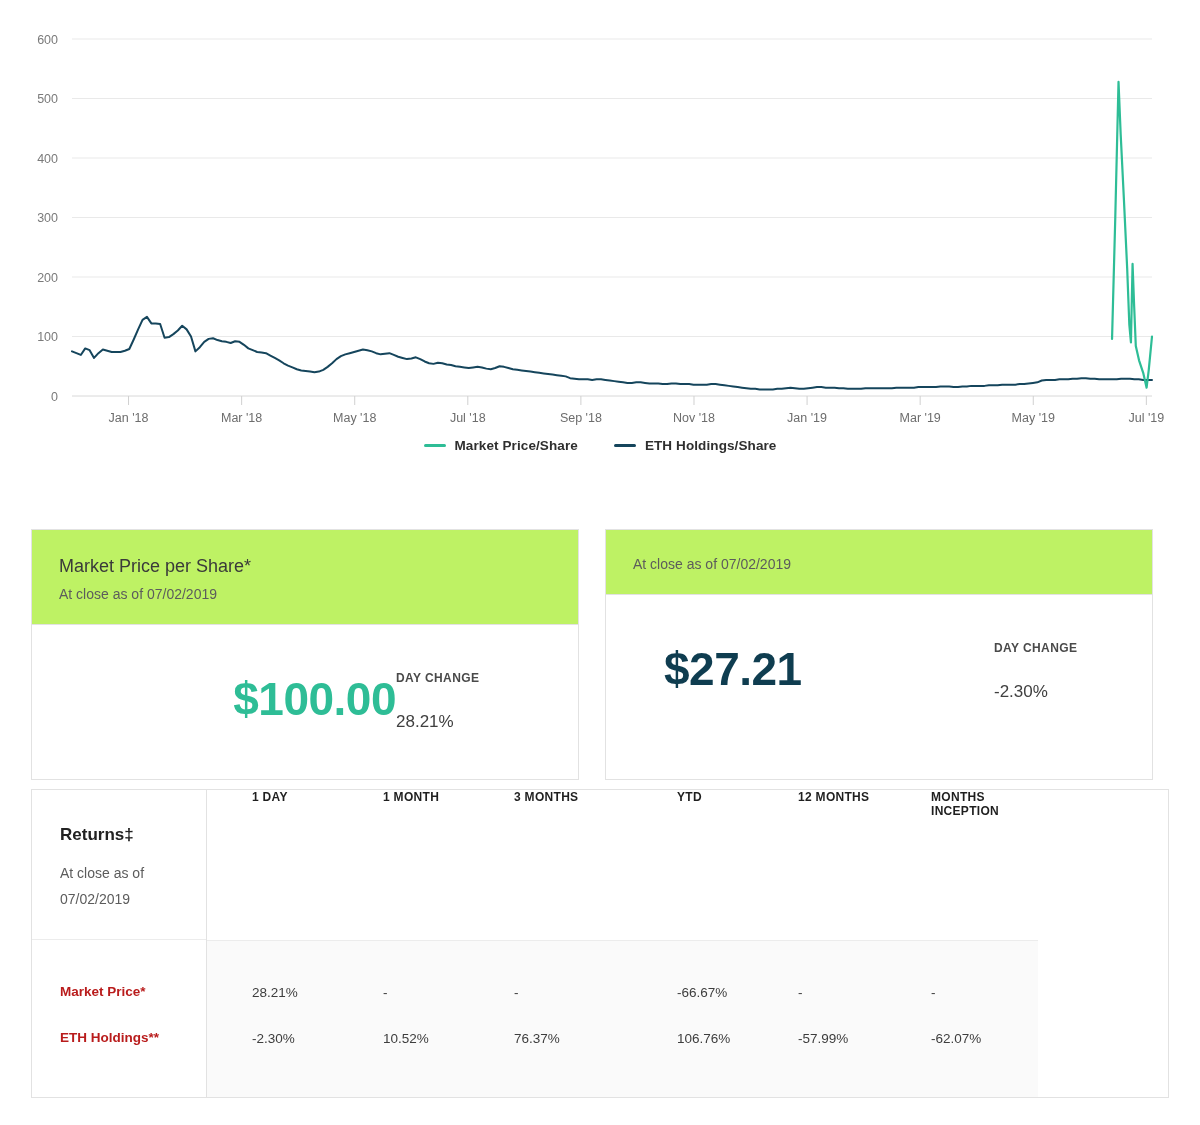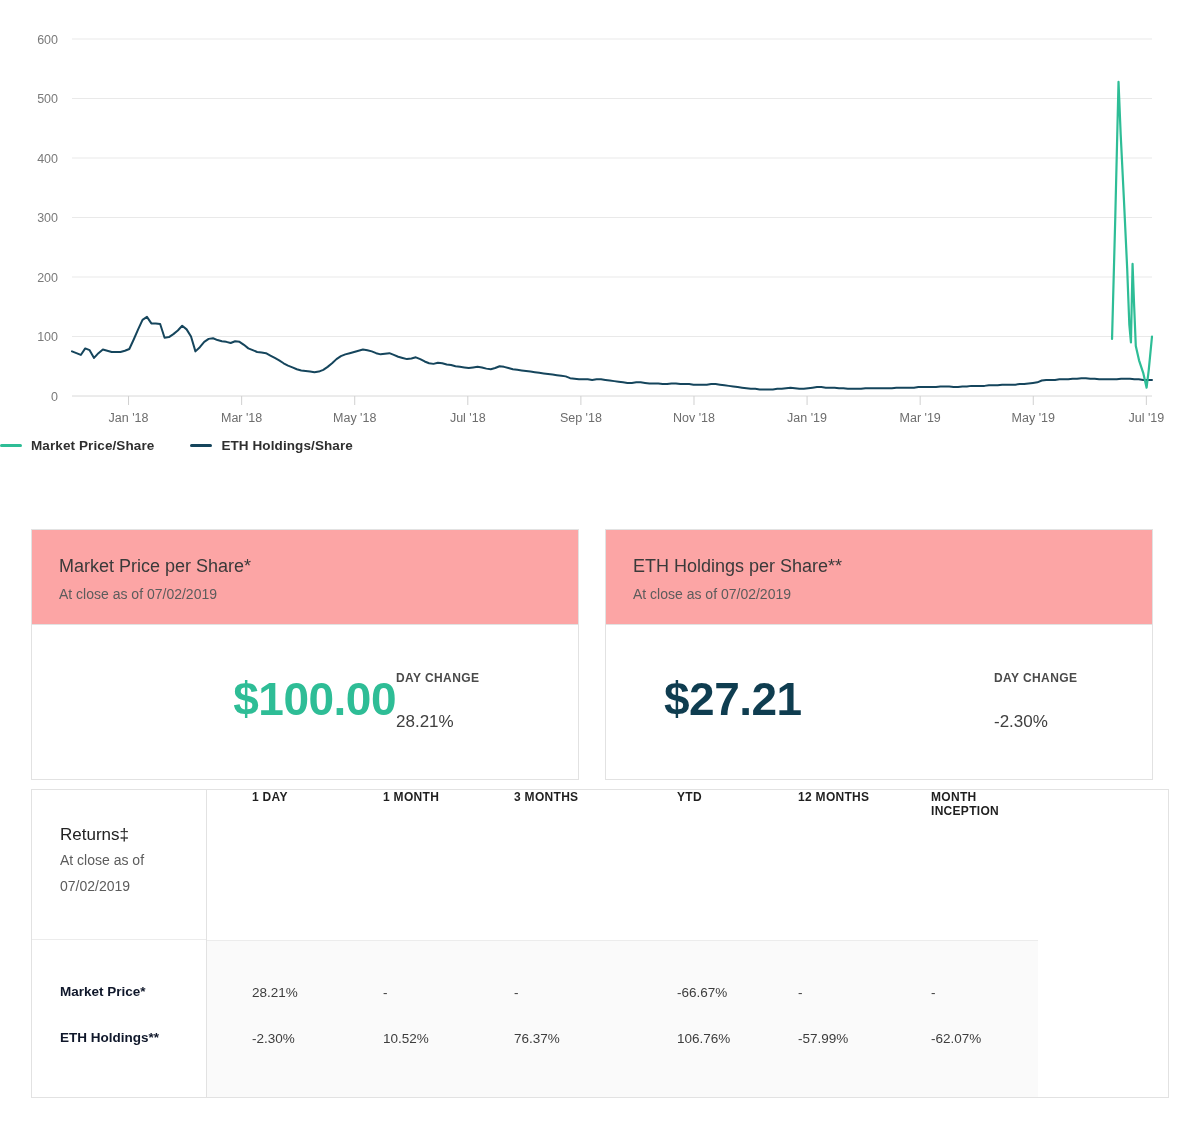--- a/index.html
+++ b/index.html
@@ -59,20 +59,21 @@
     stroke: #d0d0d0;
     stroke-width: 1;
   }
 
   .legend {
     position: absolute;
     left: 0;
     top: 438px;
     width: 1200px;
     display: flex;
+    justify-content: center;
     align-items: center;
     gap: 36px;
   }
   .legend-item {
     display: flex;
     align-items: center;
     gap: 9px;
   }
   .legend-swatch {
     width: 22px;
@@ -97,21 +98,21 @@
     display: flex;
     gap: 26px;
   }
   .stat-card {
     width: 548px;
     border: 1px solid #e2e2e2;
     background: #ffffff;
     box-sizing: border-box;
   }
   .stat-card-header {
-    background: #fca5a5;
+    background: #bef264;
     border-bottom: 1px solid #e2e2e2;
     padding: 26px 27px 22px 27px;
   }
   .stat-card-title {
     font-size: 18px;
     color: #3a3a3a;
     margin: 0 0 9px 0;
     font-weight: normal;
   }
   .stat-card-sub {
@@ -166,36 +167,36 @@
     box-sizing: border-box;
   }
   .returns-label-head {
     height: 150px;
     box-sizing: border-box;
     padding: 35px 0 0 28px;
     border-bottom: 1px solid #ececec;
   }
   .returns-title {
     font-size: 17px;
-    font-weight: normal;
+    font-weight: bold;
     color: #222222;
-    margin: 0 0 3px 0;
+    margin: 0 0 16px 0;
   }
   .returns-sub {
     font-size: 14px;
     color: #5c5c5c;
     line-height: 1.85;
   }
   .returns-rowlabels {
     padding: 44px 0 0 28px;
   }
   .returns-rowlabel {
     font-size: 13.5px;
     font-weight: bold;
-    color: #0f172a;
+    color: #b91c1c;
     height: 46px;
   }
   .returns-data-col {
     flex: 1 1 auto;
     position: relative;
     box-sizing: border-box;
   }
   .returns-head-row {
     height: 150px;
     display: flex;
@@ -315,21 +316,20 @@
       <div class="stat-value teal">$100.00</div>
       <div class="stat-change-block">
         <div class="stat-change-label">DAY CHANGE</div>
         <div class="stat-change-value">28.21%</div>
       </div>
     </div>
   </div>
 
   <div class="stat-card">
     <div class="stat-card-header">
-      <p class="stat-card-title">ETH Holdings per Share**</p>
       <p class="stat-card-sub">At close as of 07/02/2019</p>
     </div>
     <div class="stat-card-body">
       <div class="stat-value navy">$27.21</div>
       <div class="stat-change-block">
         <div class="stat-change-label">DAY CHANGE</div>
         <div class="stat-change-value">-2.30%</div>
       </div>
     </div>
   </div>
@@ -352,21 +352,21 @@
     </div>
   </div>
 
   <div class="returns-data-col">
     <div class="returns-head-row">
       <div class="rhead col-1day">1 DAY</div>
       <div class="rhead col-1mo">1 MONTH</div>
       <div class="rhead col-3mo">3 MONTHS</div>
       <div class="rhead col-ytd">YTD</div>
       <div class="rhead col-12mo">12 MONTHS</div>
-      <div class="rhead col-incep">MONTH INCEPTION</div>
+      <div class="rhead col-incep">MONTHS INCEPTION</div>
     </div>
 
     <div class="returns-body">
       <div class="returns-data-row">
         <div class="rcell col-1day">28.21%</div>
         <div class="rcell col-1mo">-</div>
         <div class="rcell col-3mo">-</div>
         <div class="rcell col-ytd">-66.67%</div>
         <div class="rcell col-12mo">-</div>
         <div class="rcell col-incep">-</div>

